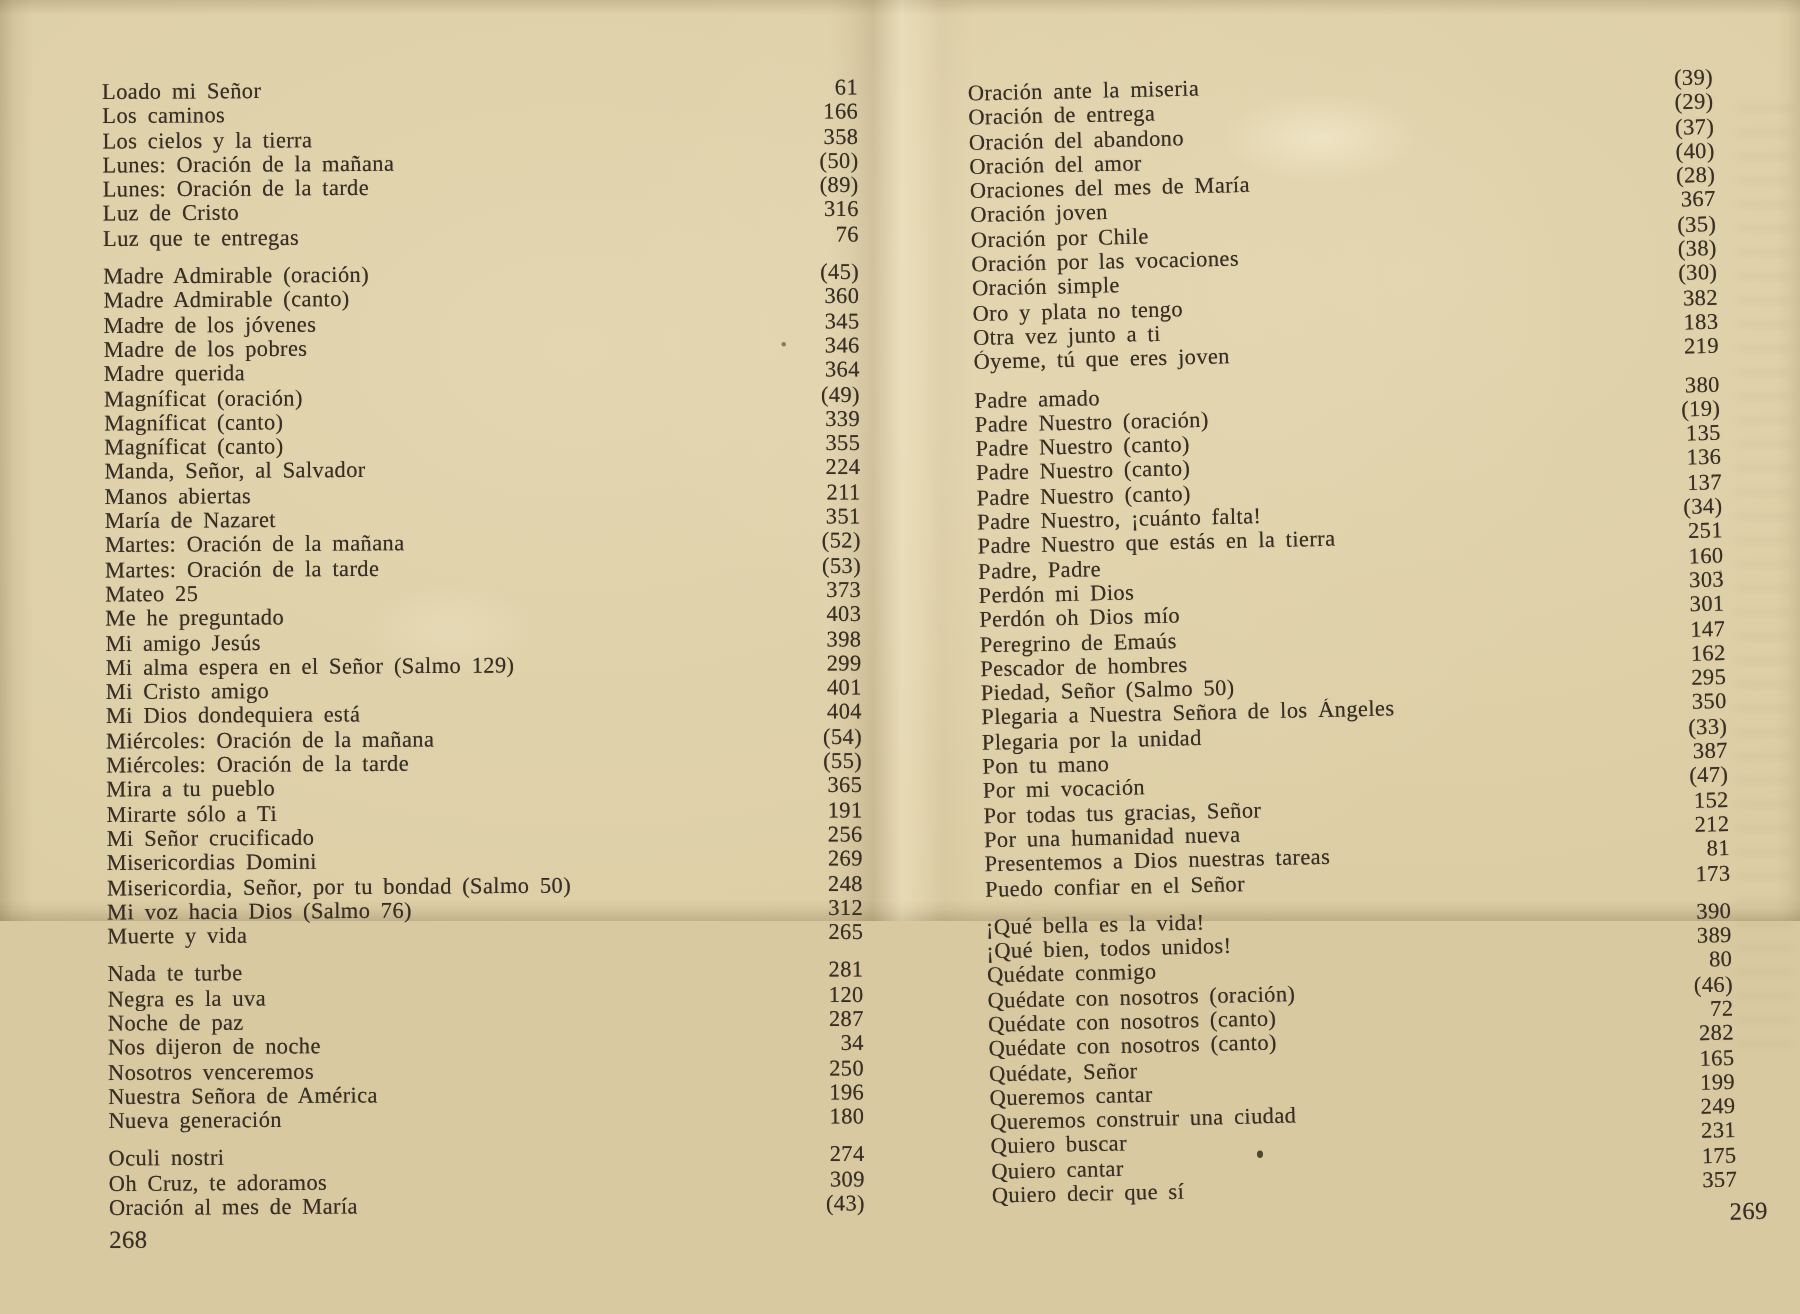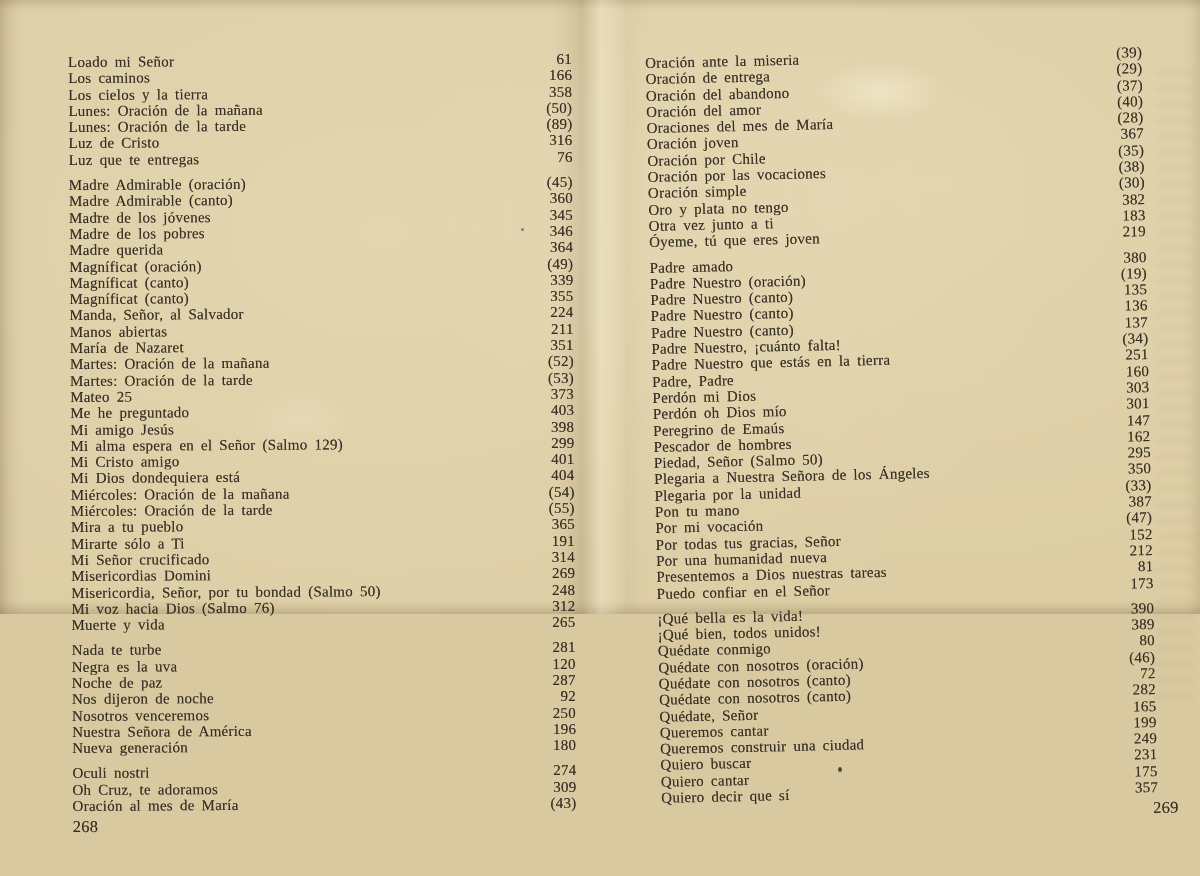--- a/index.html
+++ b/index.html
@@ -215,21 +215,21 @@
           <div class="row">
             <span class="title">Mira a tu pueblo</span>
             <span class="num">365</span>
           </div>
           <div class="row">
             <span class="title">Mirarte sólo a Ti</span>
             <span class="num">191</span>
           </div>
           <div class="row">
             <span class="title">Mi Señor crucificado</span>
-            <span class="num">314</span>
+            <span class="num">256</span>
           </div>
           <div class="row">
             <span class="title">Misericordias Domini</span>
             <span class="num">269</span>
           </div>
           <div class="row">
             <span class="title">Misericordia, Señor, por tu bondad (Salmo 50)</span>
             <span class="num">248</span>
           </div>
           <div class="row">
@@ -249,21 +249,21 @@
           <div class="row">
             <span class="title">Negra es la uva</span>
             <span class="num">120</span>
           </div>
           <div class="row">
             <span class="title">Noche de paz</span>
             <span class="num">287</span>
           </div>
           <div class="row">
             <span class="title">Nos dijeron de noche</span>
-            <span class="num">92</span>
+            <span class="num">34</span>
           </div>
           <div class="row">
             <span class="title">Nosotros venceremos</span>
             <span class="num">250</span>
           </div>
           <div class="row">
             <span class="title">Nuestra Señora de América</span>
             <span class="num">196</span>
           </div>
           <div class="row">

